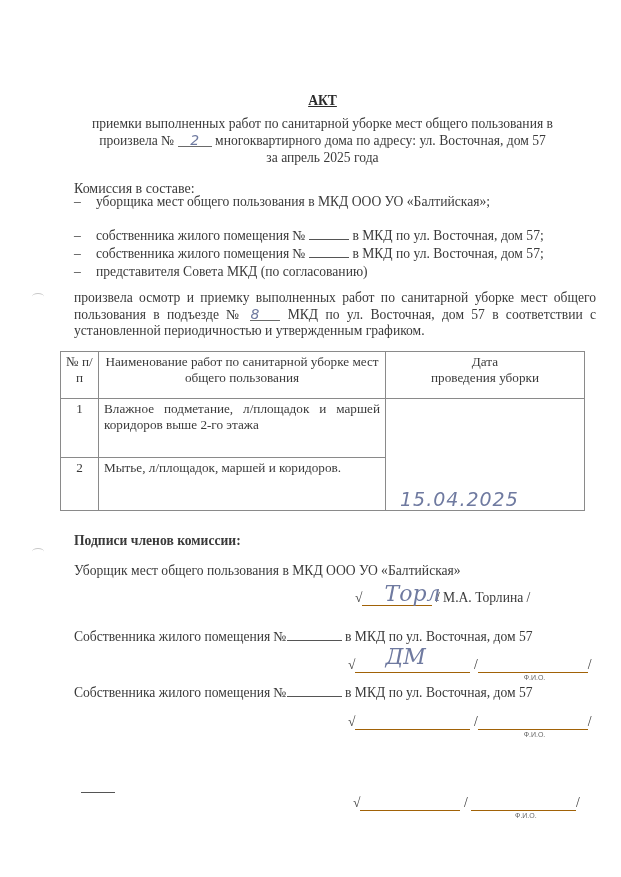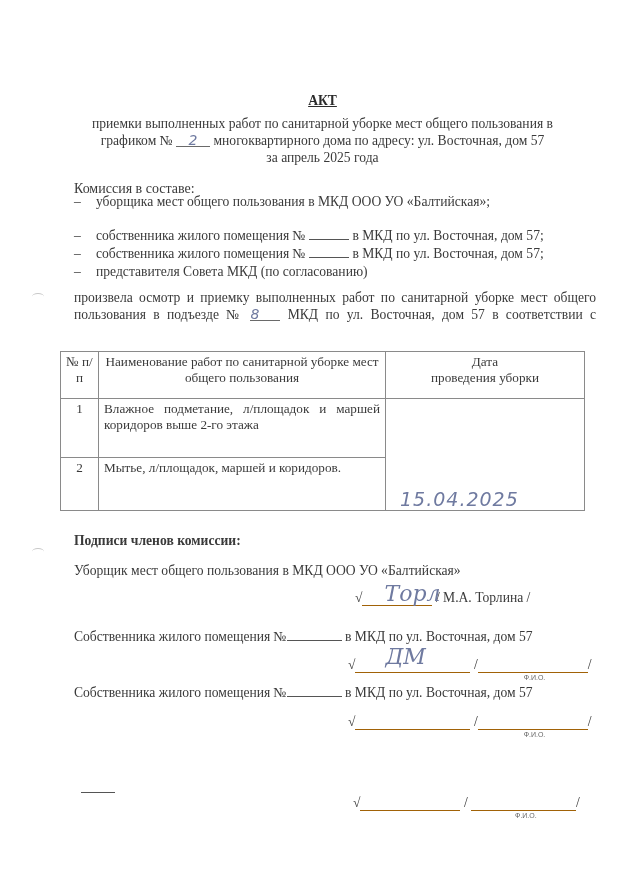--- a/index.html
+++ b/index.html
@@ -45,21 +45,21 @@
 </style>
 </head>
 <body>
 
 <div class="punch" style="top:293px;"></div>
 <div class="punch" style="top:548px;"></div>
 
 <div class="abs center title">АКТ</div>
 <div class="abs center sub1">приемки выполненных работ по санитарной уборке мест общего пользования в</div>
 <div class="abs center sub2">
-  <span>графиком №</span>
+  <span>произвела №</span>
   <span class="blank-hw hw" style="width:34px;font-size:14px;">2</span>
   <span>многоквартирного дома по адресу: ул. Восточная, дом 57</span>
 </div>
 <div class="abs center sub3">за апрель 2025 года</div>
 
 <div class="abs commission">Комиссия в составе:</div>
 
 <div class="abs list-item" style="top:194px;">
   <span class="dash">–</span><span>уборщика мест общего пользования в МКД ООО УО «Балтийская»;</span>
 </div>
@@ -77,20 +77,21 @@
   <span class="dash">–</span><span>представителя Совета МКД (по согласованию)</span>
 </div>
 
 <div class="abs para" style="top:290px;">
   <span class="justify-line">произвела осмотр и приемку выполненных работ по санитарной уборке мест общего</span>
   <span class="justify-line">
     <span>пользования в подъезде №</span>
     <span class="blank-hw hw" style="width:30px;font-size:14px;">8</span>
     <span>МКД по ул. Восточная, дом 57 в соответствии с</span>
   </span>
+  <span style="display:block;">установленной периодичностью и утвержденным графиком.</span>
 </div>
 
 <table class="works">
   <tbody>
       <tr class="hdr">
     <td class="c1">№ п/п</td>
     <td class="c2">Наименование работ по санитарной уборке мест общего пользования</td>
     <td class="c3">
       <div>Дата</div>
       <div>проведения уборки</div>

